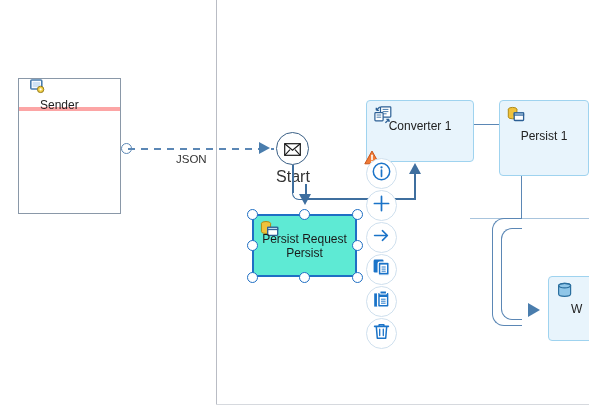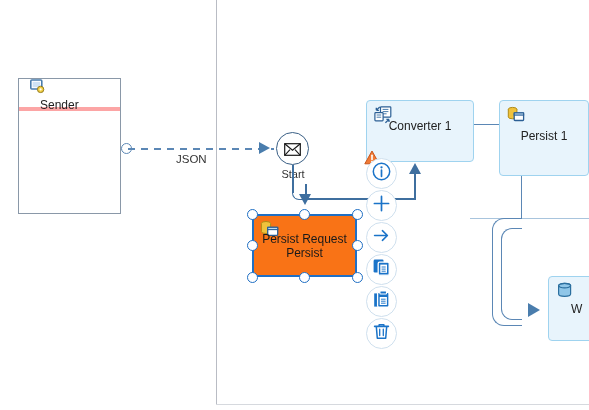--- a/index.html
+++ b/index.html
@@ -97,21 +97,21 @@
     width: 33px; height: 33px;
     border: 1.4px solid #3a5f85;
     border-radius: 50%;
     background: #ffffff;
     box-sizing: border-box;
   }
   #start-label {
     left: 276px; top: 168px;
     width: 34px;
     text-align: center;
-    font-size: 11px;
+    font-size: 16px;
     color: #333333;
     white-space: nowrap;
   }
 
   
   .conn { background: #3f6f9f; }
   #conn-start-down-a { left: 292px; top: 165px; width: 1.6px; height: 28px; }
   #conn-start-corner {
     left: 292px; top: 186px;
     width: 14px; height: 14px;
@@ -195,21 +195,21 @@
   #converter-label { top: 18px; }
   #persist1-box { left: 499px; top: 100px; width: 90px; height: 76px; }
   #persist1-label { top: 28px; }
   #writedb-box { left: 548px; top: 276px; width: 90px; height: 65px; }
   #writedb-label { top: 25px; left: 22px; text-align: left; }
 
   
   #persist-req-box {
     left: 252px; top: 214px;
     width: 105px; height: 63px;
-    background: #f97316;
+    background: #5eead4;
     border: 2.2px solid #1f6fc4;
     border-radius: 2px;
     box-sizing: border-box;
   }
   #persist-req-label {
     position: absolute;
     left: 0; right: 0; top: 16px;
     text-align: center;
     font-size: 12px;
     line-height: 14px;

